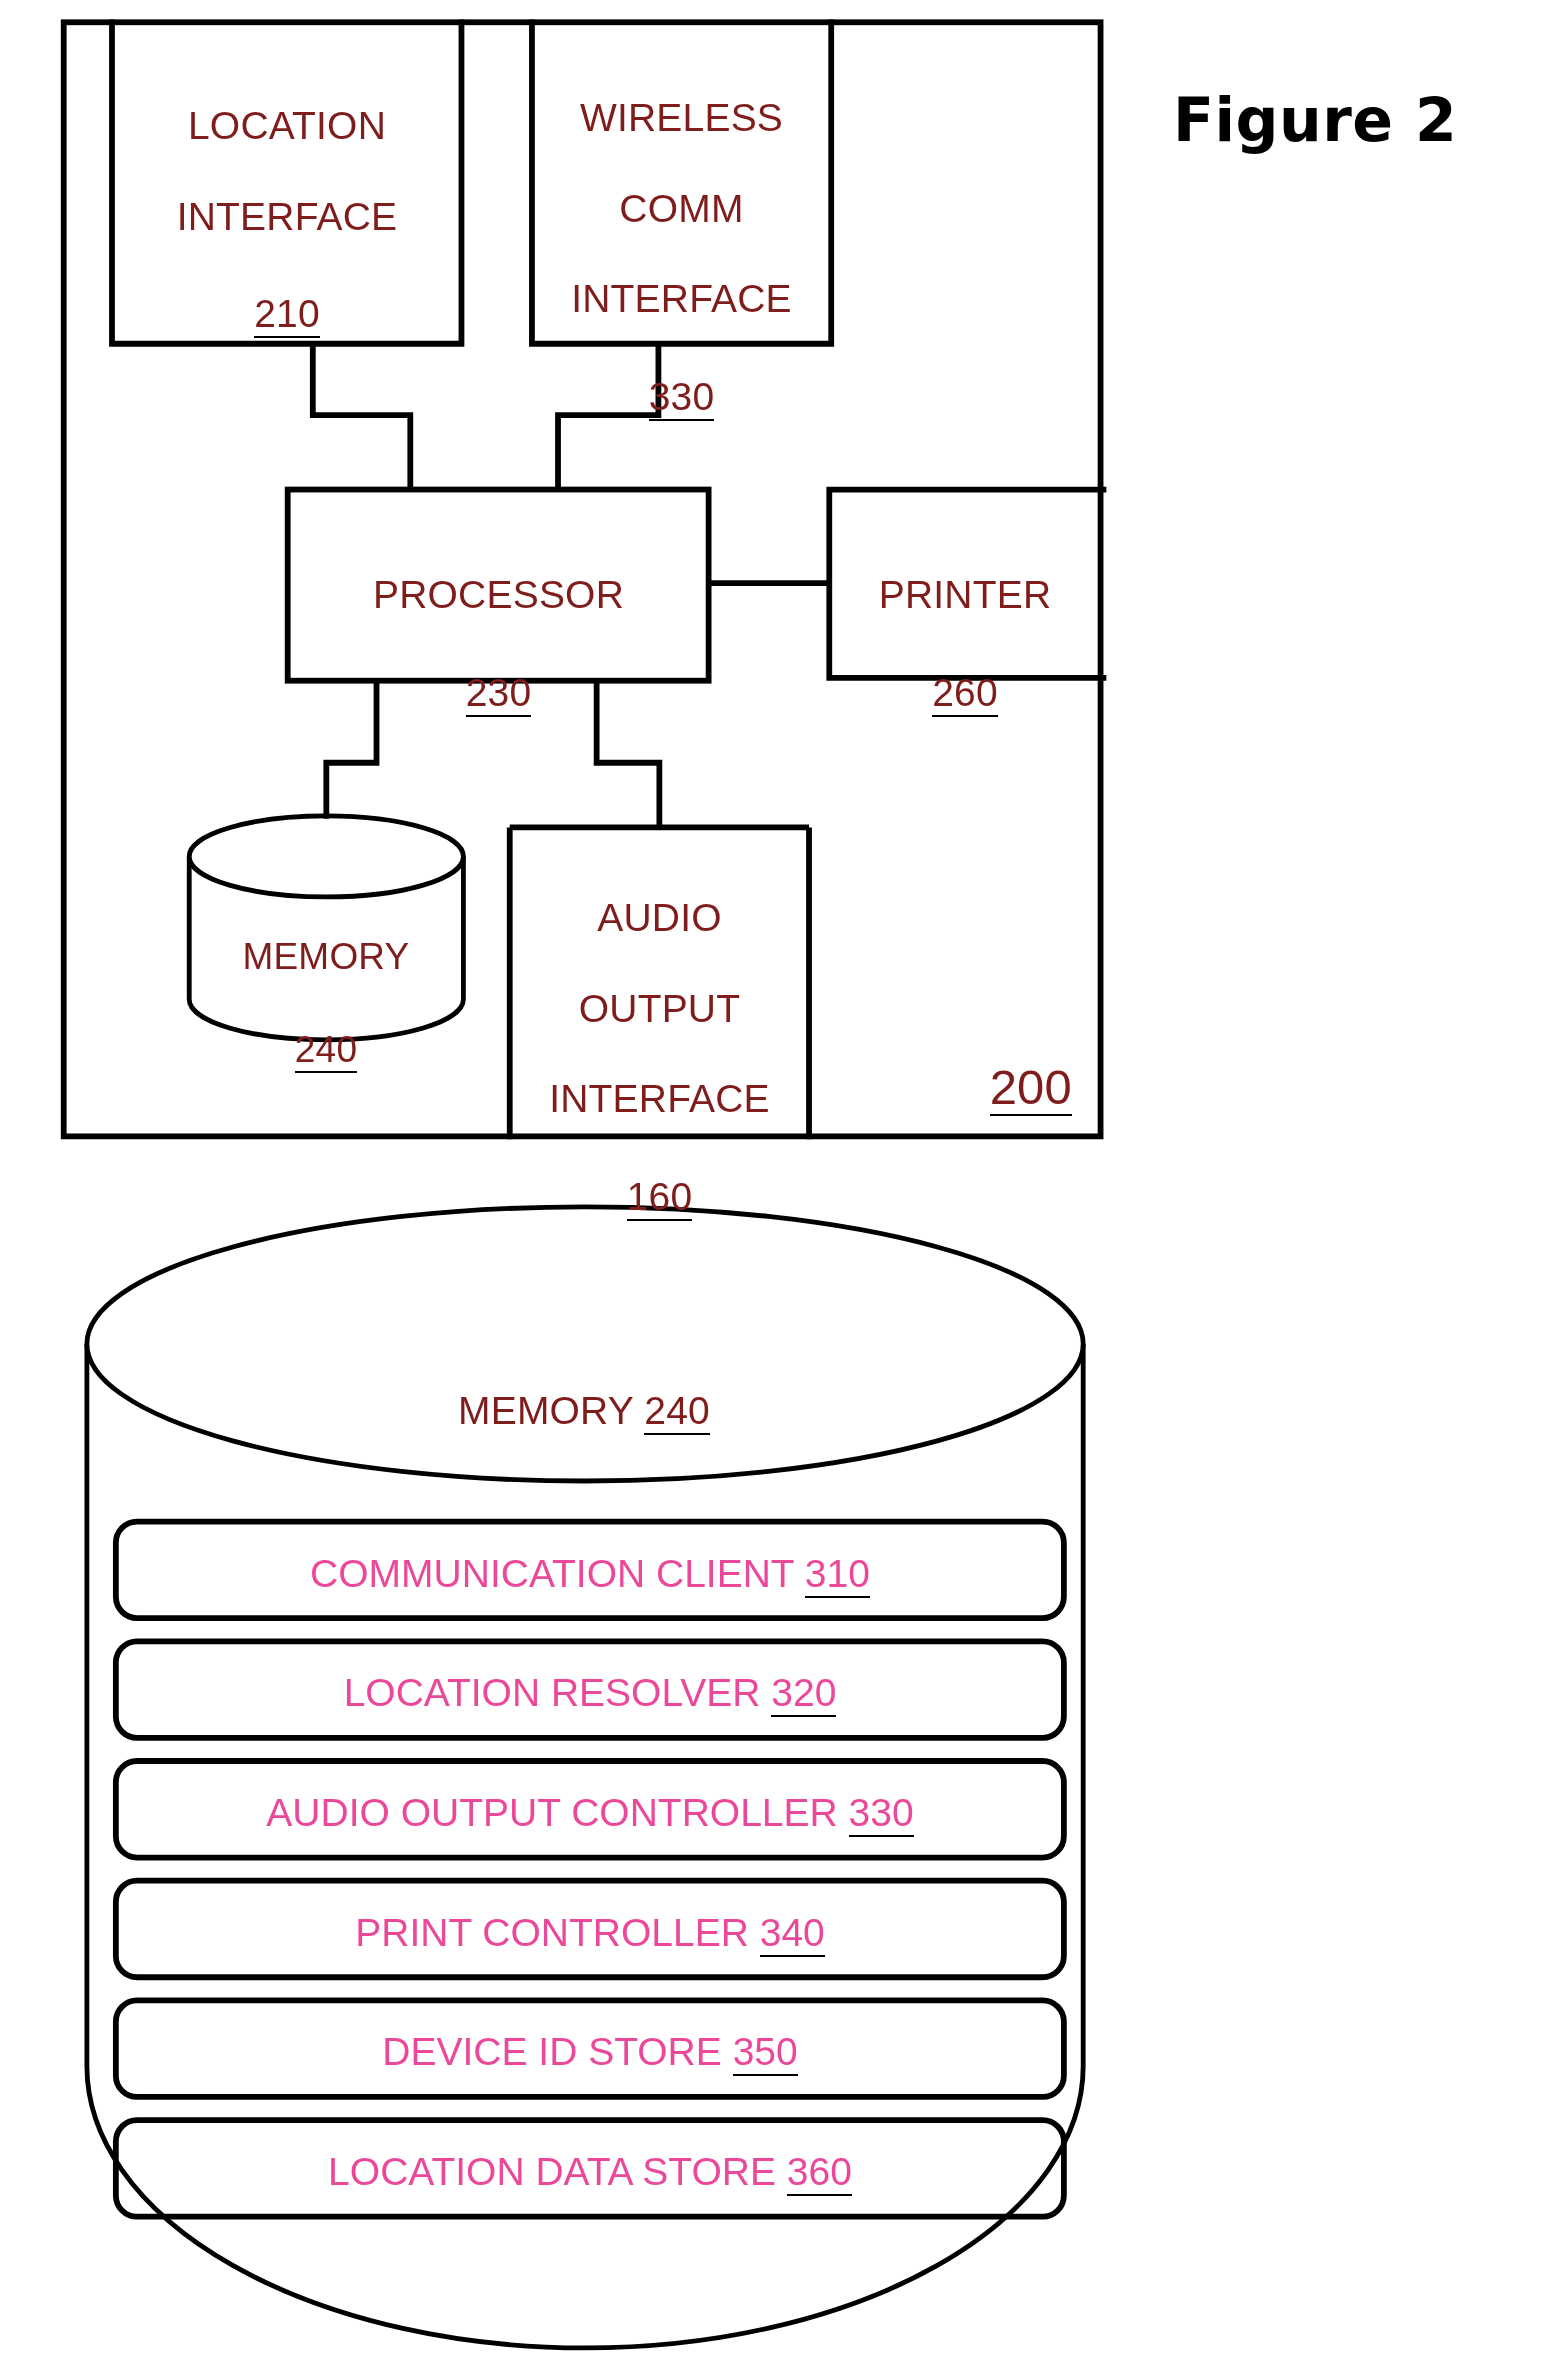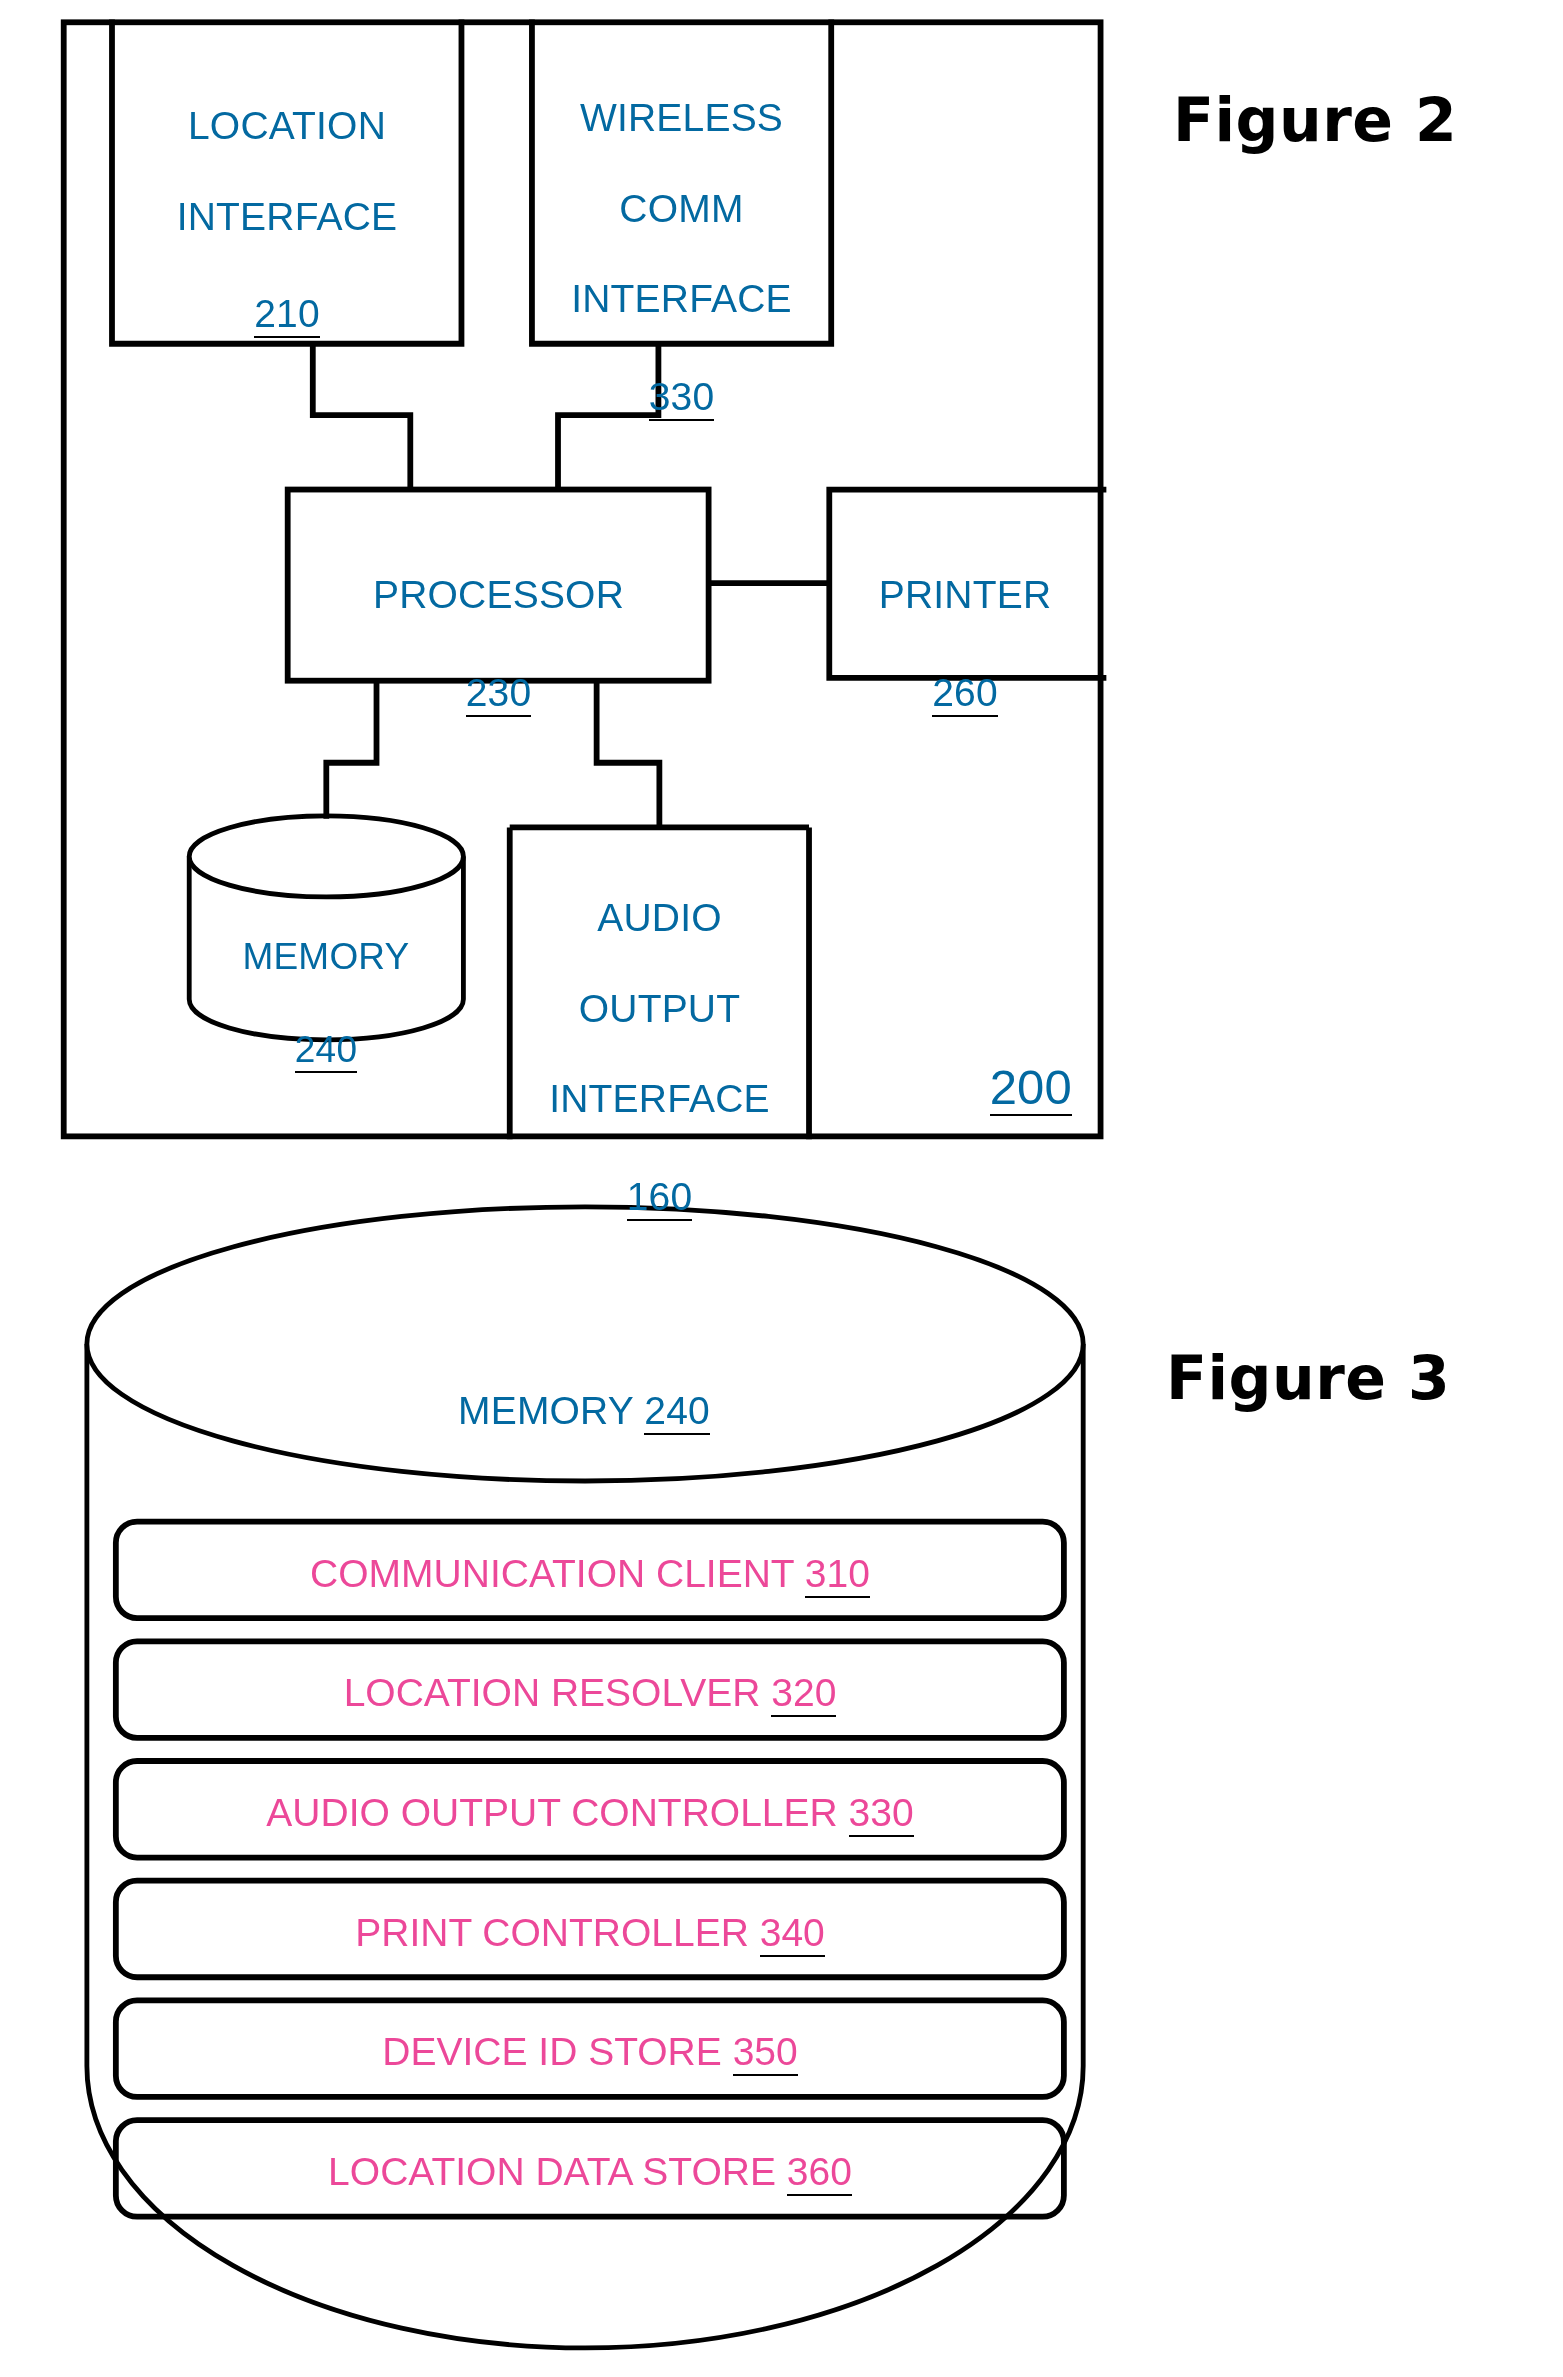--- a/index.html
+++ b/index.html
@@ -37,21 +37,21 @@
     white-space: nowrap;
   }
   #fig2-label { left: 1173px; top: 85px; }
   #fig3-label { left: 1166px; top: 1343px; }
 
   
   .node-text {
     position: absolute;
     text-align: center;
     font-family: "Liberation Sans", sans-serif;
-    color: #0369a1;
+    color: #7f1d1d;
     line-height: 1.16;
     white-space: pre-line;
     letter-spacing: 0.2px;
   }
   .blk-line { display: block; }
   .ref-num {
     display: inline-block;
     border-bottom: 2.9px solid #000;
     padding-bottom: 1px;
     line-height: 1.05;
@@ -133,21 +133,20 @@
       <rect x="120" y="1576" width="982" height="100" rx="22" ry="22" fill="none" stroke="#000" stroke-width="6"></rect>
       <rect x="120" y="1700" width="982" height="100" rx="22" ry="22" fill="none" stroke="#000" stroke-width="6"></rect>
       <rect x="120" y="1824" width="982" height="100" rx="22" ry="22" fill="none" stroke="#000" stroke-width="6"></rect>
       <rect x="120" y="1948" width="982" height="100" rx="22" ry="22" fill="none" stroke="#000" stroke-width="6"></rect>
       <rect x="120" y="2072" width="982" height="100" rx="22" ry="22" fill="none" stroke="#000" stroke-width="6"></rect>
       <rect x="120" y="2196" width="982" height="100" rx="22" ry="22" fill="none" stroke="#000" stroke-width="6"></rect>
     </g>
   </svg>
 
   <div class="fig-label" id="fig2-label">Figure 2</div>
-  <div class="fig-label" id="fig3-label">Figure 3</div>
 
   <div class="node-text" id="t-location-interface">
     <span class="blk-line">LOCATION</span>
     <span class="blk-line">INTERFACE</span>
     <span class="ref-block"><span class="ref-num">210</span></span>
   </div>
 
   <div class="node-text" id="t-wireless-comm">
     <span class="blk-line">WIRELESS</span>
     <span class="blk-line">COMM</span>

